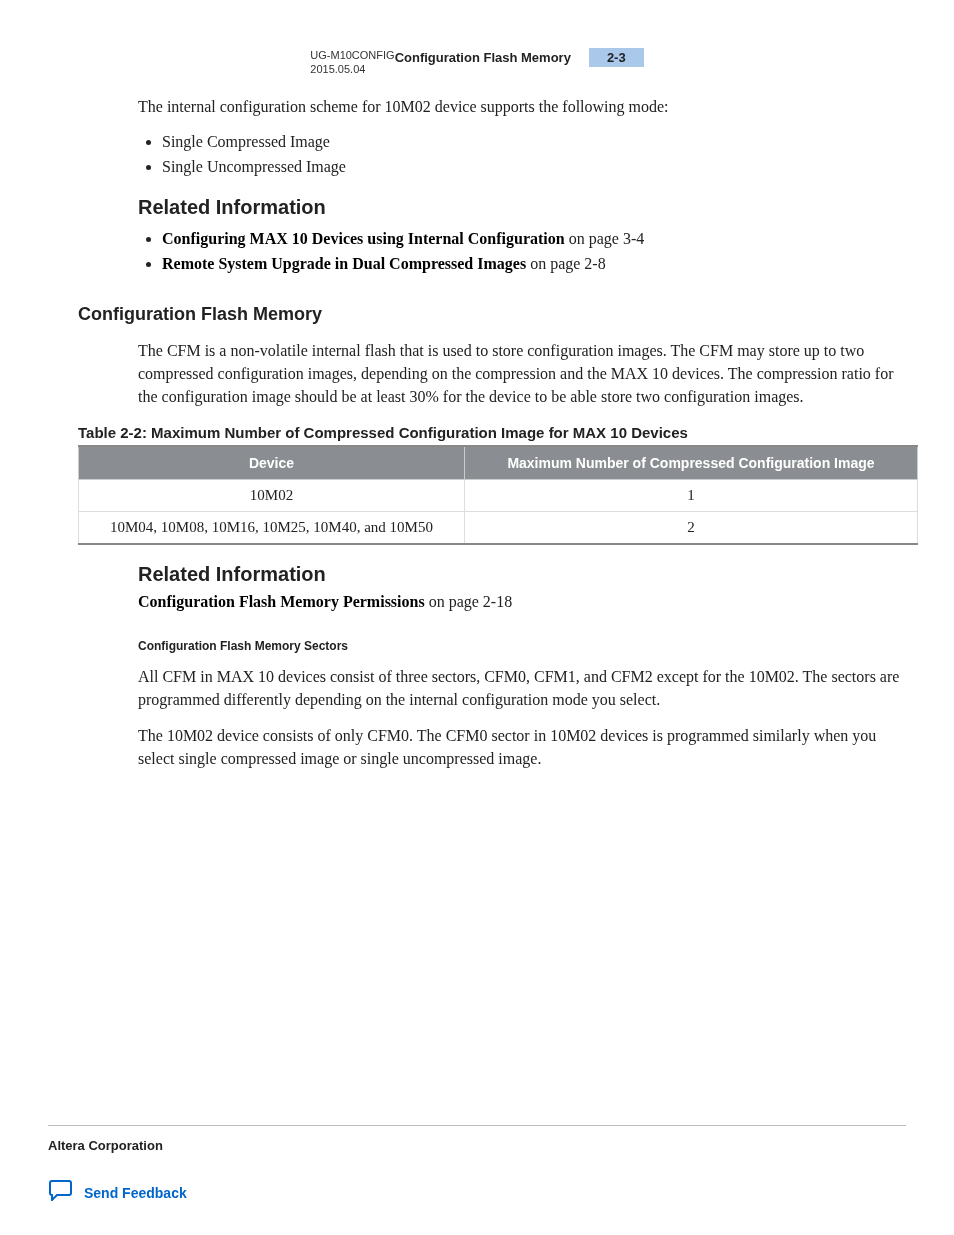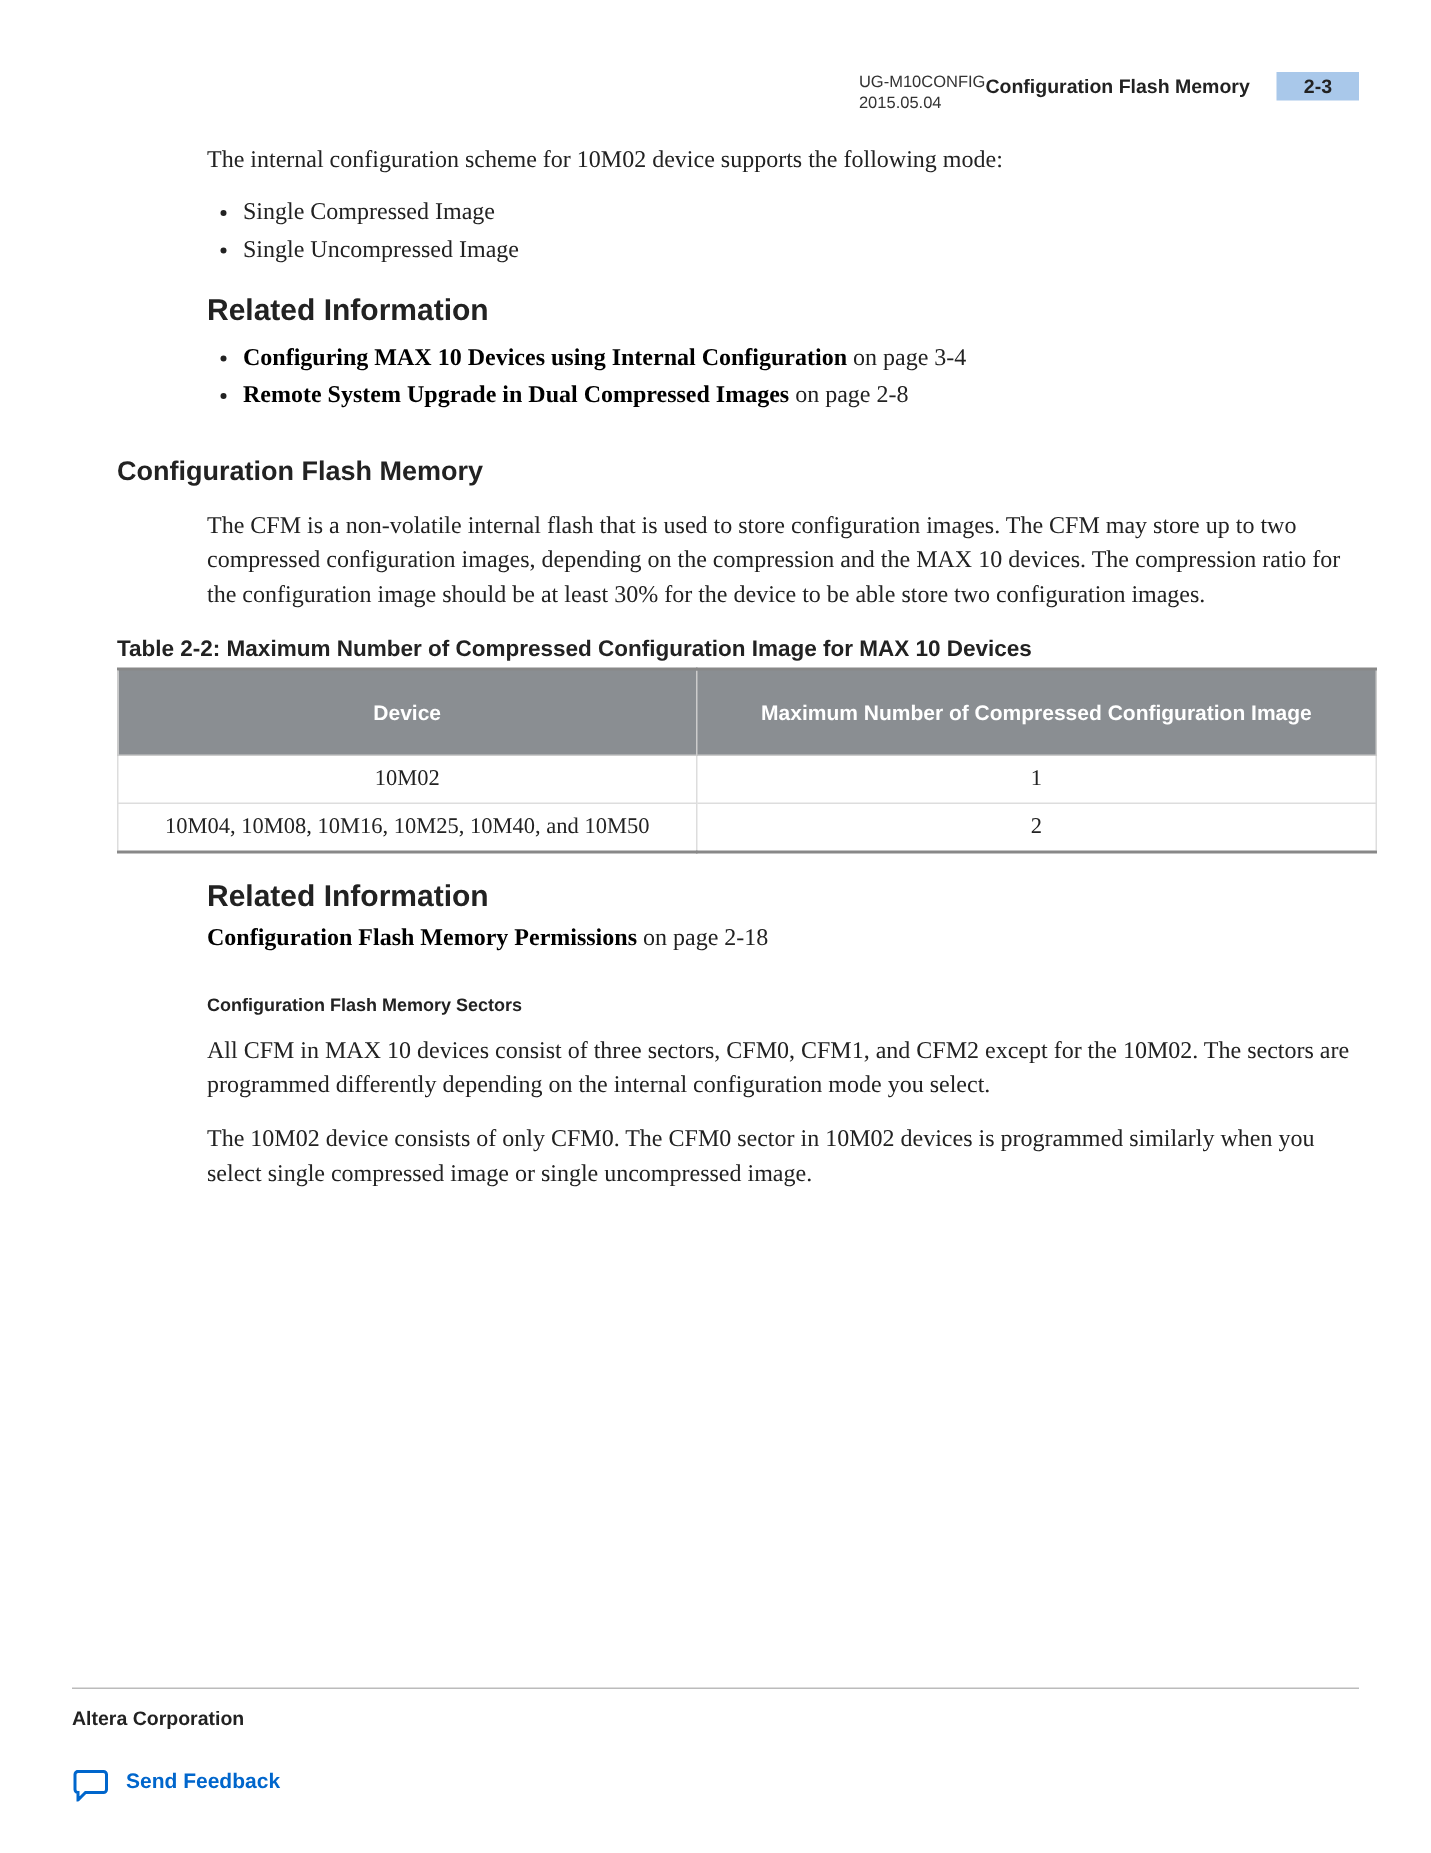--- a/index.html
+++ b/index.html
@@ -6,53 +6,53 @@
   body {
     font-family: Georgia, 'Times New Roman', serif;
     font-size: 16px;
     color: #222;
     background: #fff;
     width: 954px;
     min-height: 1235px;
     position: relative;
     padding: 48px 48px 40px 48px;
   }
-  .header-row { display: flex; justify-content: flex-end; align-items: flex-start; margin-bottom: 18px; }
+  .header-row { display: flex; justify-content: center; align-items: flex-start; margin-bottom: 18px; }
   .header-left { font-family: Arial, sans-serif; font-size: 11px; color: #333; line-height: 1.3; }
   .header-right { display: flex; align-items: center; gap: 0; }
   .header-title { font-family: Arial, sans-serif; font-weight: bold; font-size: 13px; color: #222; margin-right: 18px; }
   .page-box { font-family: Arial, sans-serif; font-weight: bold; font-size: 13px; background: #a9c8ea; color: #222; padding: 2px 18px; }
   .body-text { margin-left: 90px; margin-right: 0; line-height: 1.45; margin-bottom: 12px; }
   ul.body-text { list-style: disc; padding-left: 24px; }
   ul.body-text li { margin-bottom: 2px; }
   .related-info { font-family: Arial, sans-serif; font-weight: bold; font-size: 20px; margin-left: 90px; margin-top: 18px; margin-bottom: 8px; }
   a.doc-link { color: #000000; font-weight: bold; text-decoration: none; }
   .h2 { font-family: Arial, sans-serif; font-weight: bold; font-size: 18px; margin-left: 30px; margin-top: 28px; margin-bottom: 14px; }
   .table-caption { font-family: Arial, sans-serif; font-weight: bold; font-size: 15px; margin-left: 30px; margin-top: 16px; margin-bottom: 4px; }
   table.data-table {
     width: 840px; margin-left: 30px; border-collapse: collapse;
     border-top: 2px solid #888; border-bottom: 2px solid #888;
   }
   table.data-table th {
     background: #8a8e92; color: #fff; font-family: Arial, sans-serif; font-weight: bold;
-    font-size: 14px; padding: 20px 10px; border: 1px solid #ccc; text-align: center;
+    font-size: 14px; padding: 8px 10px; border: 1px solid #ccc; text-align: center;
   }
   table.data-table td {
     font-family: Georgia, serif; font-size: 15px; padding: 7px 10px;
     border: 1px solid #ddd; text-align: center;
   }
   .h3 { font-family: Arial, sans-serif; font-weight: bold; font-size: 12px; margin-left: 90px; margin-top: 26px; margin-bottom: 12px; }
   .footer {
     position: absolute; bottom: 34px; left: 48px; right: 48px;
     border-top: 1px solid #bbb; padding-top: 12px;
   }
   .footer-row1 { display: flex; justify-content: space-between; font-family: Arial, sans-serif; font-weight: bold; font-size: 13px; }
   .footer-left { color: #0066cc; }
   .footer-right { color: #222; }
-  .feedback-row { display: flex; align-items: flex-start; gap: 10px; margin-top: 26px; }
+  .feedback-row { display: flex; align-items: flex-end; gap: 10px; margin-top: 26px; }
   .feedback-icon { width: 26px; height: 22px; position: relative; }
   .feedback-icon svg { display: block; }
   .feedback-text { color: #0066cc; font-family: Arial, sans-serif; font-weight: bold; font-size: 14px; }
 </style>
 </head>
 <body>
 
 <div class="header-row">
   <div class="header-left">
     <div>UG-M10CONFIG</div>

